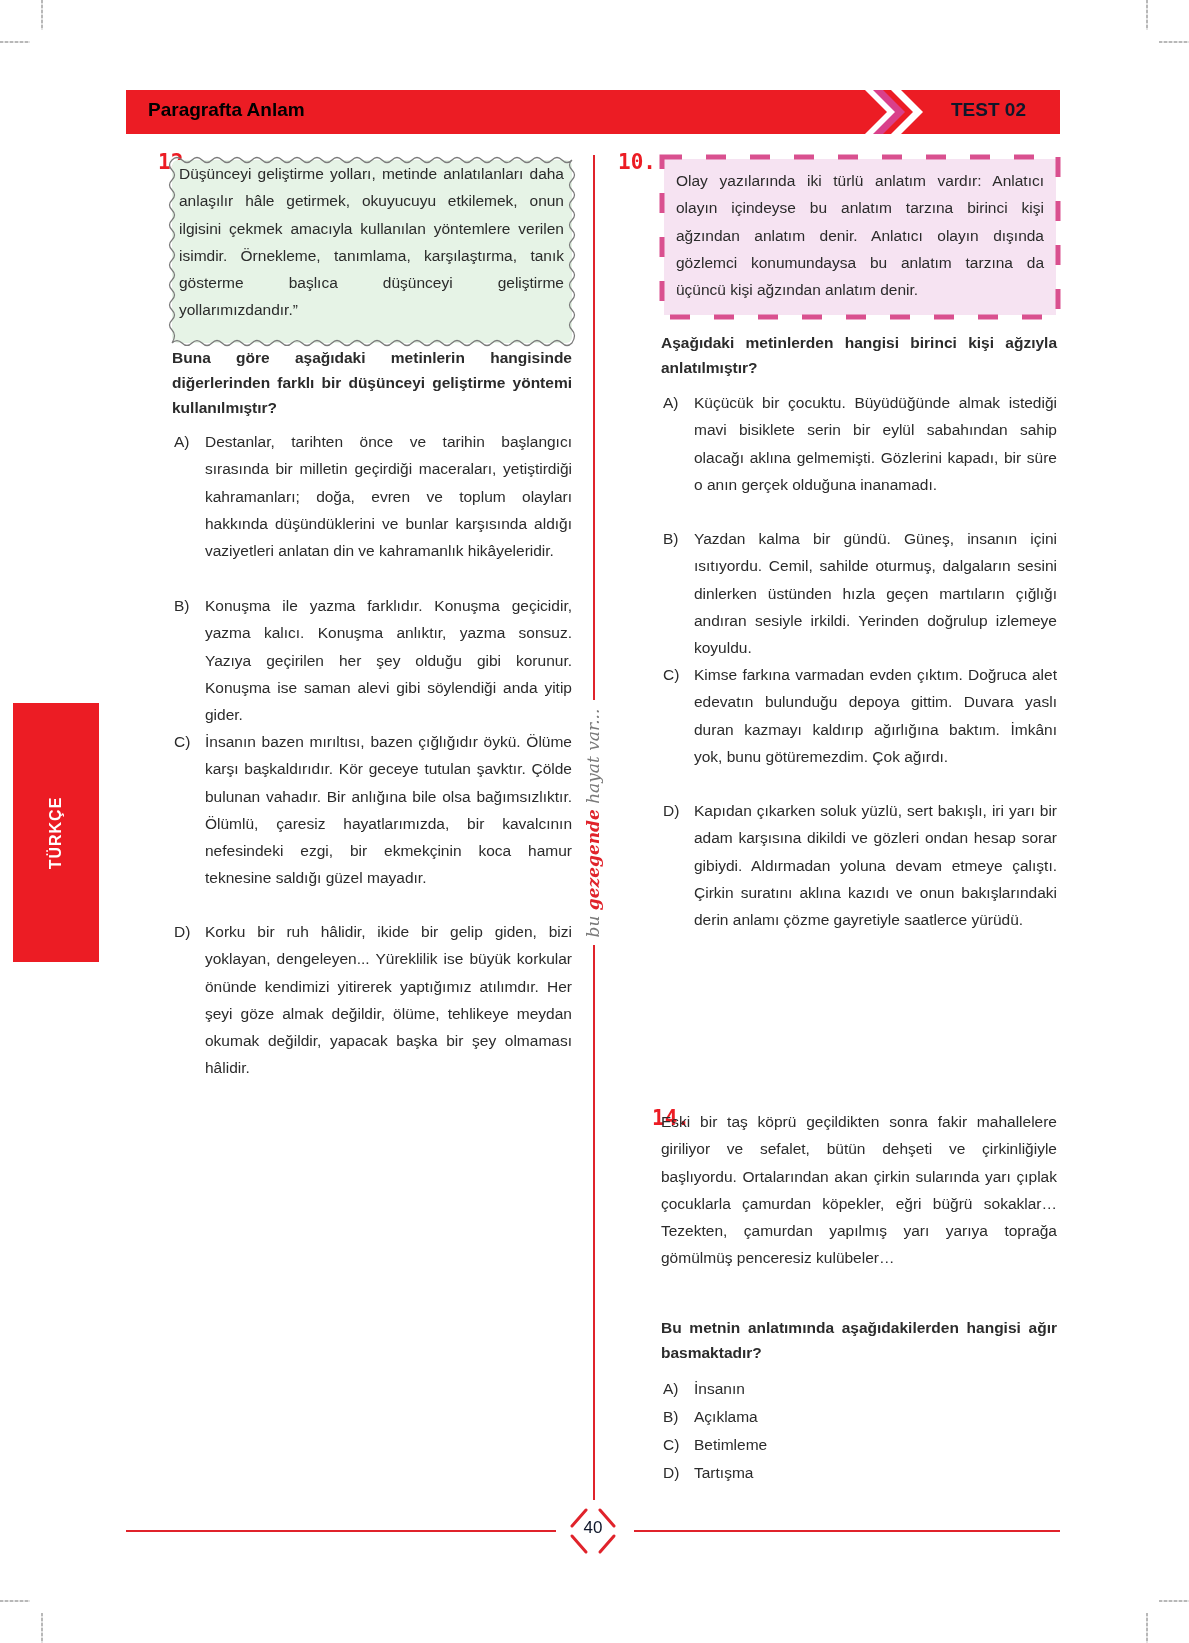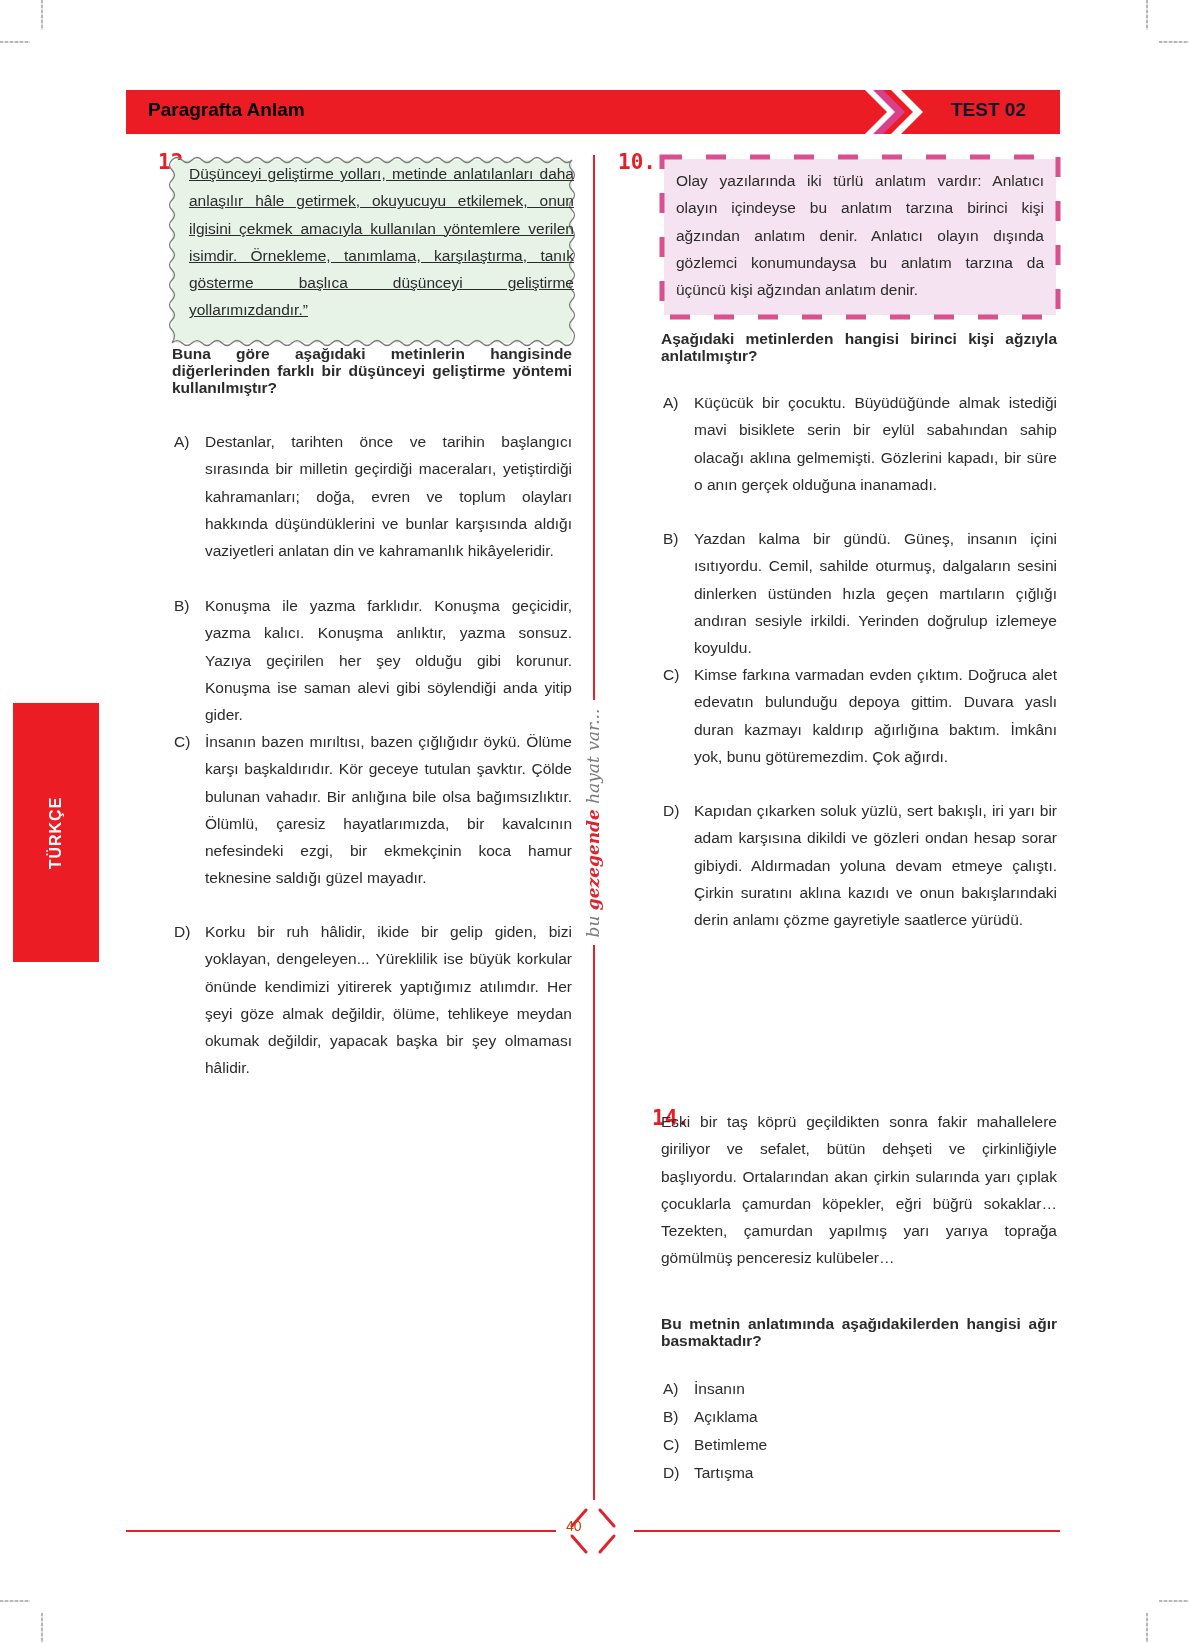--- a/index.html
+++ b/index.html
@@ -35,29 +35,29 @@
   
   .wavybox { position: absolute; left: 172px; top: 160px; width: 400px; height: 183px; background: #e6f3e6;
              border-radius: 6px; }
   .wavybox svg { position: absolute; left: -8px; top: -8px; }
   .box-text { position: absolute; font-size: 15.5px; line-height: 27.3px; text-align: justify; color: #2b2b2b; }
 
   
   .dashbox { position: absolute; left: 664px; top: 159px; width: 392px; height: 156px; background: #f6e3f2; }
   .dashbox svg { position: absolute; left: -5px; top: -5px; }
 
-  .stem { position: absolute; font-weight: bold; font-size: 15.5px; line-height: 17px; color: #2b2b2b; text-align: justify; }
+  .stem { position: absolute; font-weight: bold; font-size: 15.5px; line-height: 25px; color: #2b2b2b; text-align: justify; }
   .opt { position: absolute; font-size: 15.5px; line-height: 27.3px; color: #2b2b2b; }
   .opt .lbl { position: absolute; left: 0; top: 0; }
   .opt .txt { margin-left: 31px; text-align: justify; display: block; }
 
   
   .footline { position: absolute; top: 1530px; height: 1.5px; background: #e0232b; }
   .pagebadge { position: absolute; left: 566px; top: 1504px; width: 54px; height: 54px; }
-  .pagenum { position: absolute; left: 566px; top: 1518px; width: 54px; text-align: left; font-size: 14px; color: #c2410c; }
+  .pagenum { position: absolute; left: 566px; top: 1518px; width: 54px; text-align: center; font-size: 17px; color: #0f172a; }
 </style>
 </head>
 <body>
 
 <div class="crop v" style="left:41px;top:0;height:30px;"></div>
 <div class="crop" style="left:0;top:41px;width:30px;height:2px;"></div>
 <div class="crop v" style="left:1146px;top:0;height:30px;"></div>
 <div class="crop" style="left:1159px;top:41px;width:30px;height:2px;"></div>
 <div class="crop v" style="left:41px;top:1613px;height:30px;"></div>
 <div class="crop" style="left:0;top:1600px;width:30px;height:2px;"></div>
@@ -86,21 +86,21 @@
 
 <div class="qnum" style="left:126px;top:150px;margin-left:32px;">12.</div>
 <div class="wavybox">
   <svg width="416" height="199" viewBox="0 0 416 199">
     <path fill="none" stroke="#7a7a7a" stroke-width="1.2" d="M8,8 q5,-5 10,0 t10,0 t10,0 t10,0 t10,0 t10,0 t10,0 t10,0 t10,0 t10,0 t10,0 t10,0 t10,0 t10,0 t10,0 t10,0 t10,0 t10,0 t10,0 t10,0 t10,0 t10,0 t10,0 t10,0 t10,0 t10,0 t10,0 t10,0 t10,0 t10,0 t10,0 t10,0 t10,0 t10,0 t10,0 t10,0 t10,0 t10,0 t10,0 t10,0
          M8,191 q5,-5 10,0 t10,0 t10,0 t10,0 t10,0 t10,0 t10,0 t10,0 t10,0 t10,0 t10,0 t10,0 t10,0 t10,0 t10,0 t10,0 t10,0 t10,0 t10,0 t10,0 t10,0 t10,0 t10,0 t10,0 t10,0 t10,0 t10,0 t10,0 t10,0 t10,0 t10,0 t10,0 t10,0 t10,0 t10,0 t10,0 t10,0 t10,0 t10,0 t10,0
          M8,8 q-5,5 0,10 t0,10 t0,10 t0,10 t0,10 t0,10 t0,10 t0,10 t0,10 t0,10 t0,10 t0,10 t0,10 t0,10 t0,10 t0,10 t0,10 t0,13
          M408,8 q-5,5 0,10 t0,10 t0,10 t0,10 t0,10 t0,10 t0,10 t0,10 t0,10 t0,10 t0,10 t0,10 t0,10 t0,10 t0,10 t0,10 t0,10 t0,13"></path>
   </svg>
 </div>
-<div class="box-text" style="left:189px;top:160px;width:385px;text-decoration:underline;">Düşünceyi geliştirme yolları, metinde anlatılanları daha anlaşılır hâle getirmek, okuyucuyu etkilemek, onun ilgisini çekmek amacıyla kullanılan yöntemlere verilen isimdir. Örnekleme, tanımlama, karşılaştırma, tanık gösterme başlıca düşünceyi geliştirme yollarımızdandır.”</div>
+<div class="box-text" style="left:179px;top:160px;width:385px;">Düşünceyi geliştirme yolları, metinde anlatılanları daha anlaşılır hâle getirmek, okuyucuyu etkilemek, onun ilgisini çekmek amacıyla kullanılan yöntemlere verilen isimdir. Örnekleme, tanımlama, karşılaştırma, tanık gösterme başlıca düşünceyi geliştirme yollarımızdandır.”</div>
 
 <div class="stem" style="left:172px;top:345px;width:400px;">Buna göre aşağıdaki metinlerin hangisinde diğerlerinden farklı bir düşünceyi geliştirme yöntemi kullanılmıştır?</div>
 
 <div class="opt" style="left:174px;top:428px;width:398px;">
   <span class="lbl">A)</span>
   <span class="txt">Destanlar, tarihten önce ve tarihin başlangıcı sırasında bir milletin geçirdiği maceraları, yetiştirdiği kahramanları; doğa, evren ve toplum olayları hakkında düşündüklerini ve bunlar karşısında aldığı vaziyetleri anlatan din ve kahramanlık hikâyeleridir.</span>
 </div>
 <div class="opt" style="left:174px;top:592px;width:398px;">
   <span class="lbl">B)</span>
   <span class="txt">Konuşma ile yazma farklıdır. Konuşma geçicidir, yazma kalıcı. Konuşma anlıktır, yazma sonsuz. Yazıya geçirilen her şey olduğu gibi korunur. Konuşma ise saman alevi gibi söylendiği anda yitip gider.</span>

